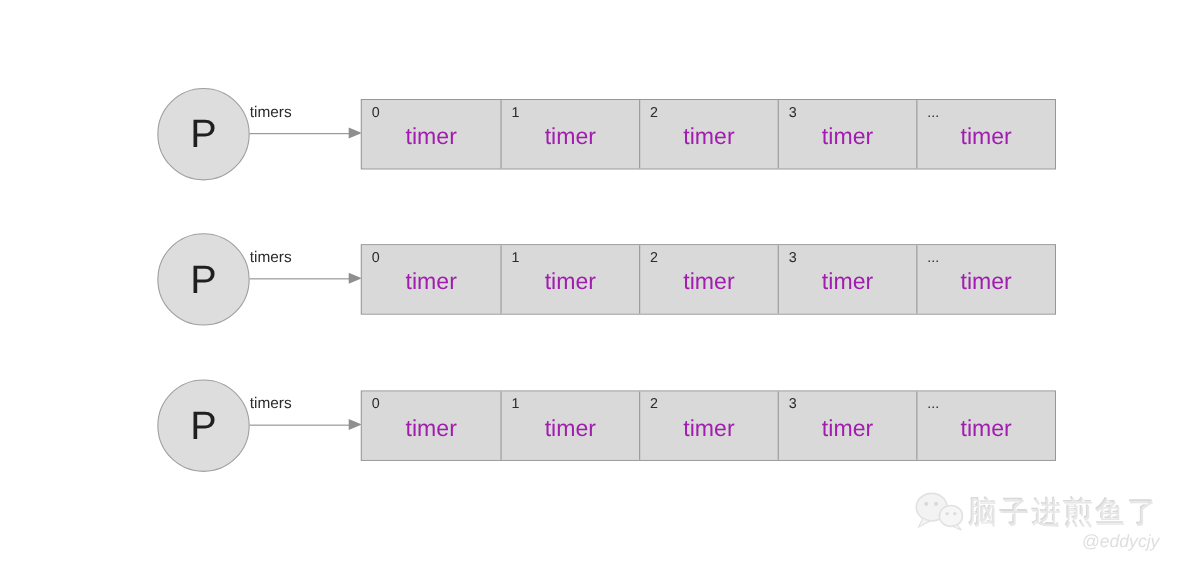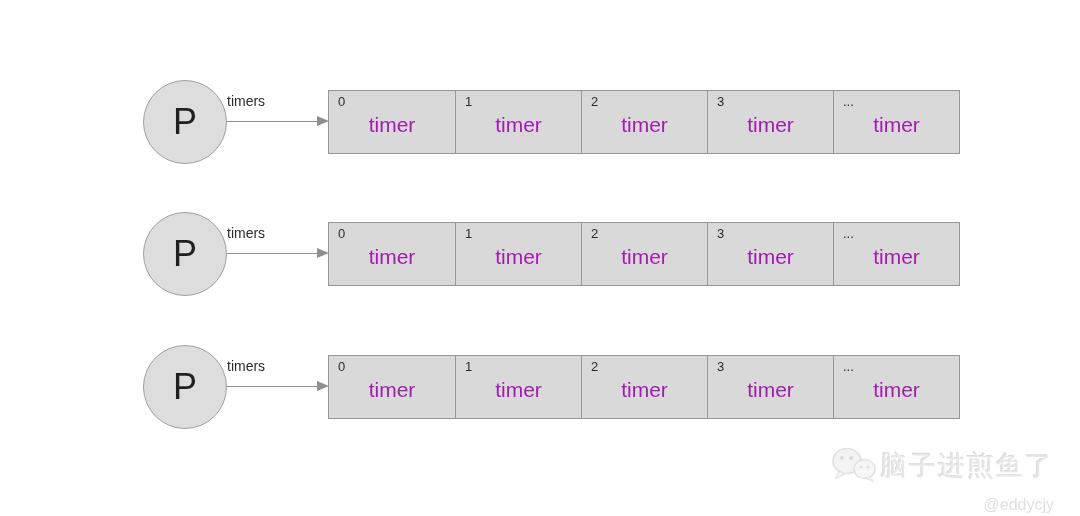--- a/index.html
+++ b/index.html
@@ -75,24 +75,25 @@
     user-select: none;
   }
   .wm-top { display: flex; align-items: flex-end; justify-content: flex-end; gap: 4px; }
   .wm-brand {
     font-size: 27px;
     color: #e7e7e7;
     letter-spacing: 2px;
     text-shadow: 1px 1px 0 #ffffff, -1px -1px 0 #d9d9d9;
   }
   .wm-handle {
-    margin-top: 12px;
+    margin-top: 0;
     font-size: 16px;
     color: #dfdfdf;
     text-shadow: 1px 1px 0 #ffffff;
+    font-style: italic;
   }
   .wm-icon { flex: 0 0 auto; }
 </style>
 </head>
 <body>
 
 <div class="canvas">
 
   <div class="row row-1">
     <div class="p-node">

